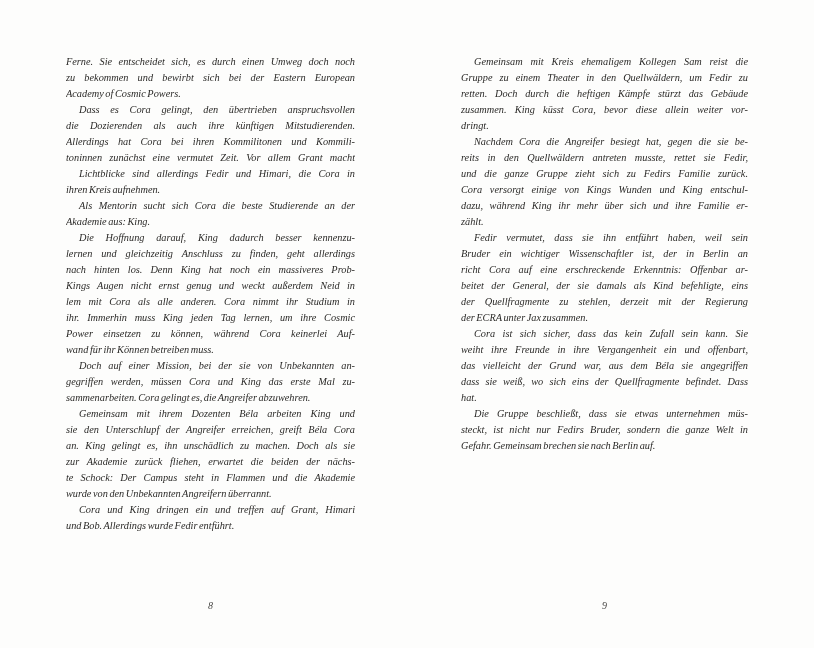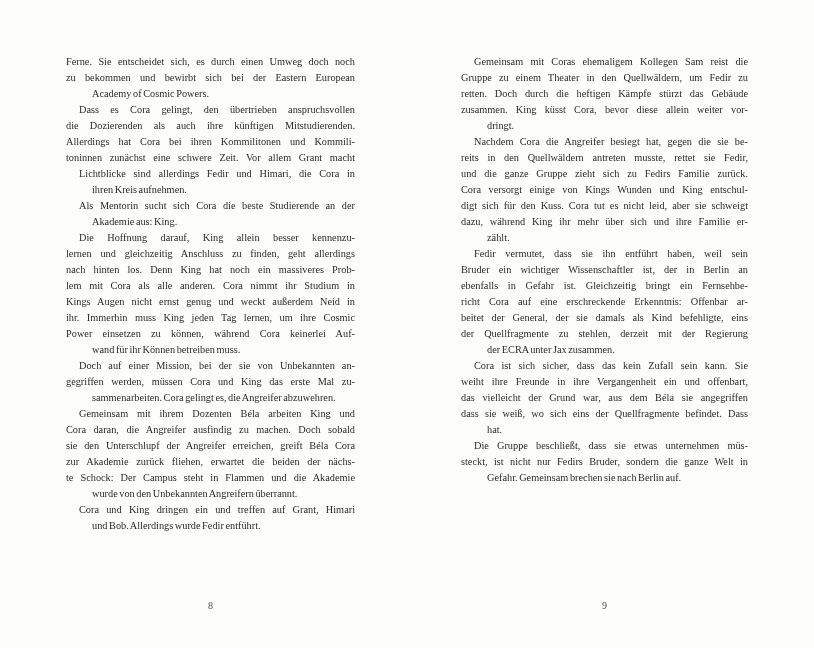--- a/index.html
+++ b/index.html
@@ -9,39 +9,39 @@
     height: 648px;
     background: #fdfdfc;
     overflow: hidden;
   }
   .spread {
     position: relative;
     width: 814px;
     height: 648px;
     font-family: "Liberation Serif", serif;
     color: #2b2a28;
+    font-style: italic;
   }
   .page-text {
     position: absolute;
     top: 54px;
     font-size: 10.3px;
     line-height: 16px;
     word-spacing: -1px;
   }
   .page-text.left  { left: 66px;  width: 289px; }
   .page-text.right { left: 461px; width: 287px; }
   .line {
     height: 16px;
     overflow: hidden;
     text-align: justify;
     text-align-last: justify;
   }
   .line.para-end {
     text-align-last: left;
-    margin-left: 26px;
   }
   .line.indent {
     text-indent: 13px;
   }
   .pagenum {
     position: absolute;
     top: 600px;
     font-size: 10px;
     color: #4a4947;
     text-align: center;
@@ -54,62 +54,60 @@
 
 <div class="spread">
 
   <div class="page-text left">
       <div class="line">Ferne. Sie entscheidet sich, es durch einen Umweg doch noch</div>
       <div class="line">zu bekommen und bewirbt sich bei der Eastern European</div>
       <div class="line para-end">Academy of Cosmic Powers.</div>
       <div class="line indent">Dass es Cora gelingt, den übertrieben anspruchsvollen</div>
       <div class="line">die Dozierenden als auch ihre künftigen Mitstudierenden.</div>
       <div class="line">Allerdings hat Cora bei ihren Kommilitonen und Kommili-</div>
-      <div class="line">toninnen zunächst eine schwere Zeit. Vor allem Grant macht</div>
+      <div class="line">toninnen zunächst eine vermutet Zeit. Vor allem Grant macht</div>
       <div class="line indent">Lichtblicke sind allerdings Fedir und Himari, die Cora in</div>
       <div class="line para-end">ihren Kreis aufnehmen.</div>
       <div class="line indent">Als Mentorin sucht sich Cora die beste Studierende an der</div>
       <div class="line para-end">Akademie aus: King.</div>
-      <div class="line indent">Die Hoffnung darauf, King allein besser kennenzu-</div>
+      <div class="line indent">Die Hoffnung darauf, King dadurch besser kennenzu-</div>
       <div class="line">lernen und gleichzeitig Anschluss zu finden, geht allerdings</div>
       <div class="line">nach hinten los. Denn King hat noch ein massiveres Prob-</div>
+      <div class="line">Kings Augen nicht ernst genug und weckt außerdem Neid in</div>
       <div class="line">lem mit Cora als alle anderen. Cora nimmt ihr Studium in</div>
-      <div class="line">Kings Augen nicht ernst genug und weckt außerdem Neid in</div>
       <div class="line">ihr. Immerhin muss King jeden Tag lernen, um ihre Cosmic</div>
       <div class="line">Power einsetzen zu können, während Cora keinerlei Auf-</div>
       <div class="line para-end">wand für ihr Können betreiben muss.</div>
       <div class="line indent">Doch auf einer Mission, bei der sie von Unbekannten an-</div>
       <div class="line">gegriffen werden, müssen Cora und King das erste Mal zu-</div>
       <div class="line para-end">sammenarbeiten. Cora gelingt es, die Angreifer abzuwehren.</div>
       <div class="line indent">Gemeinsam mit ihrem Dozenten Béla arbeiten King und</div>
-      <div class="line">Cora daran, die Angreifer ausfindig zu machen. Doch sobald</div>
       <div class="line">sie den Unterschlupf der Angreifer erreichen, greift Béla Cora</div>
+      <div class="line">an. King gelingt es, ihn unschädlich zu machen. Doch als sie</div>
       <div class="line">zur Akademie zurück fliehen, erwartet die beiden der nächs-</div>
       <div class="line">te Schock: Der Campus steht in Flammen und die Akademie</div>
       <div class="line para-end">wurde von den Unbekannten Angreifern überrannt.</div>
       <div class="line indent">Cora und King dringen ein und treffen auf Grant, Himari</div>
       <div class="line para-end">und Bob. Allerdings wurde Fedir entführt.</div>
     </div>
 
   <div class="page-text right">
-      <div class="line indent">Gemeinsam mit Coras ehemaligem Kollegen Sam reist die</div>
+      <div class="line indent">Gemeinsam mit Kreis ehemaligem Kollegen Sam reist die</div>
       <div class="line">Gruppe zu einem Theater in den Quellwäldern, um Fedir zu</div>
       <div class="line">retten. Doch durch die heftigen Kämpfe stürzt das Gebäude</div>
       <div class="line">zusammen. King küsst Cora, bevor diese allein weiter vor-</div>
       <div class="line para-end">dringt.</div>
       <div class="line indent">Nachdem Cora die Angreifer besiegt hat, gegen die sie be-</div>
       <div class="line">reits in den Quellwäldern antreten musste, rettet sie Fedir,</div>
       <div class="line">und die ganze Gruppe zieht sich zu Fedirs Familie zurück.</div>
       <div class="line">Cora versorgt einige von Kings Wunden und King entschul-</div>
-      <div class="line">digt sich für den Kuss. Cora tut es nicht leid, aber sie schweigt</div>
       <div class="line">dazu, während King ihr mehr über sich und ihre Familie er-</div>
       <div class="line para-end">zählt.</div>
       <div class="line indent">Fedir vermutet, dass sie ihn entführt haben, weil sein</div>
       <div class="line">Bruder ein wichtiger Wissenschaftler ist, der in Berlin an</div>
-      <div class="line">ebenfalls in Gefahr ist. Gleichzeitig bringt ein Fernsehbe-</div>
       <div class="line">richt Cora auf eine erschreckende Erkenntnis: Offenbar ar-</div>
       <div class="line">beitet der General, der sie damals als Kind befehligte, eins</div>
       <div class="line">der Quellfragmente zu stehlen, derzeit mit der Regierung</div>
       <div class="line para-end">der ECRA unter Jax zusammen.</div>
       <div class="line indent">Cora ist sich sicher, dass das kein Zufall sein kann. Sie</div>
       <div class="line">weiht ihre Freunde in ihre Vergangenheit ein und offenbart,</div>
       <div class="line">das vielleicht der Grund war, aus dem Béla sie angegriffen</div>
       <div class="line">dass sie weiß, wo sich eins der Quellfragmente befindet. Dass</div>
       <div class="line para-end">hat.</div>
       <div class="line indent">Die Gruppe beschließt, dass sie etwas unternehmen müs-</div>

